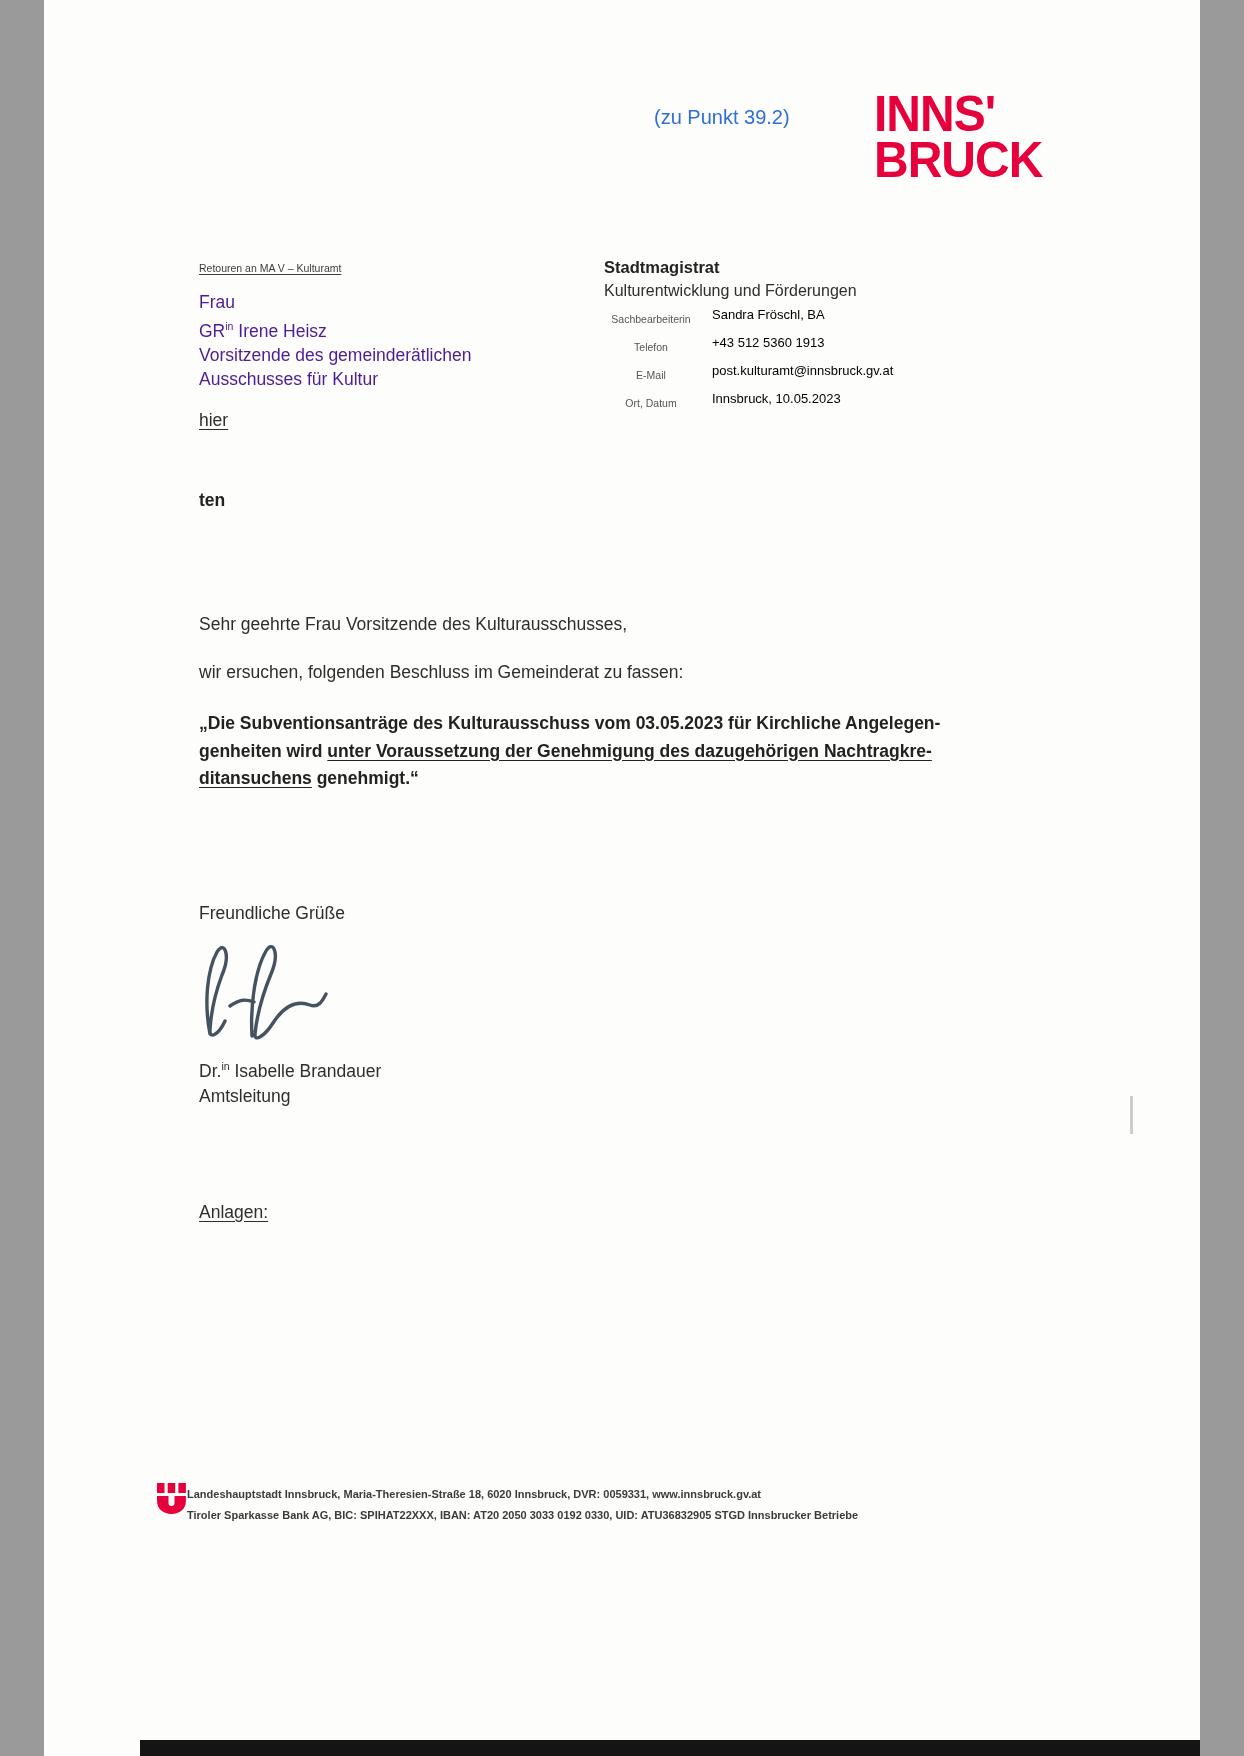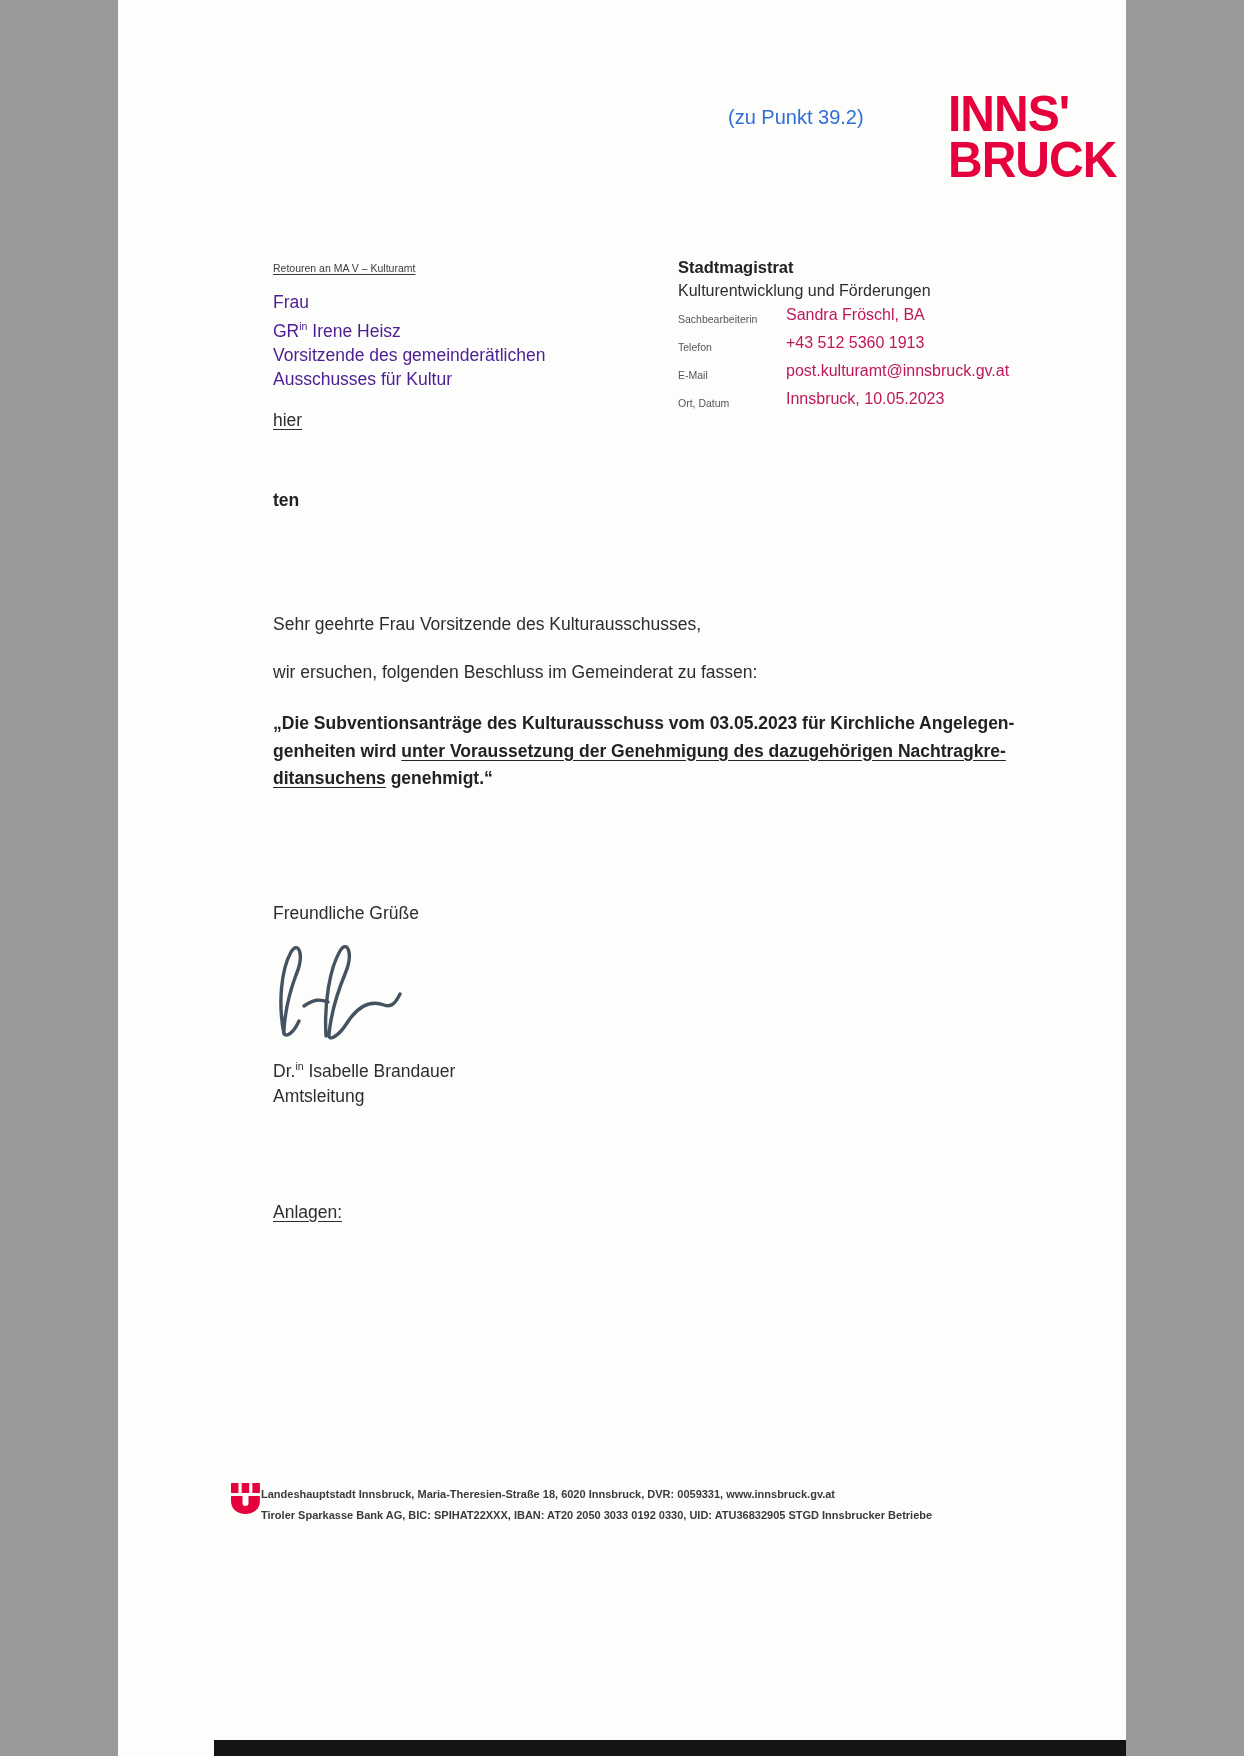--- a/index.html
+++ b/index.html
@@ -1,37 +1,37 @@
 <!DOCTYPE html>
 <html><head>
 <meta charset="utf-8">
 <style>
   html,body{margin:0;padding:0;background:#9a9a9a;}
   .page{
     position:relative;
-    width:1008px;height:1756px;
+    width:1156px;height:1756px;
     margin:0 auto;
     background:#fdfdfb;
     font-family:"Liberation Sans", sans-serif;
     color:#2e2e2e;
     overflow:hidden;
   }
   .abs{position:absolute;}
   .ref-note{left:610px;top:106px;font-size:20px;color:#2f6fd6;}
   .logo{left:830px;top:90px;color:#e6003c;font-weight:bold;font-size:48px;line-height:45px;letter-spacing:-1px;transform:scaleY(1.04);transform-origin:top left;}
   .retour{left:155px;top:262px;font-size:10.5px;color:#3c3c3c;text-decoration:underline;text-underline-offset:2px;}
   .addr{left:155px;top:290px;font-size:17.5px;line-height:24px;color:#4c1d95;}
   sup.sup{font-size:60%;vertical-align:super;}
   .hier{left:155px;top:410px;font-size:17.5px;text-decoration:underline;text-underline-offset:3px;}
   .office{left:560px;top:255px;width:470px;font-size:16px;}
   .office .hdr{line-height:24px;}
   .office .hdr .dept{font-weight:bold;font-size:16.5px;color:#222;}
   .office .row{display:flex;line-height:23px;}
-  .office .lbl{width:94px;text-align:left;margin-right:14px;font-size:10.5px;color:#555;padding-top:5px;flex:0 0 94px;}
-  .office .val{font-size:16px;color:#be185d;white-space:nowrap;}
+  .office .lbl{width:94px;text-align:center;margin-right:14px;font-size:10.5px;color:#555;padding-top:5px;flex:0 0 94px;}
+  .office .val{font-size:13px;color:#000000;white-space:nowrap;}
   .subject{left:155px;top:487px;width:880px;font-weight:bold;font-size:17.5px;line-height:27px;color:#222;}
   .body-text{font-size:17.5px;color:#2d2d2d;}
   .salutation{left:155px;top:614px;}
   .intro{left:155px;top:662px;}
   .quote{left:155px;top:710px;width:880px;font-weight:bold;font-size:17.5px;line-height:27.5px;color:#222;}
   .quote-line{white-space:pre-wrap;}
   .u{text-decoration:underline;text-underline-offset:3px;}
   .closing{left:155px;top:903px;}
   .signature{left:148px;top:942px;}
   .signer{left:155px;top:1054px;font-size:17.5px;line-height:25px;}

